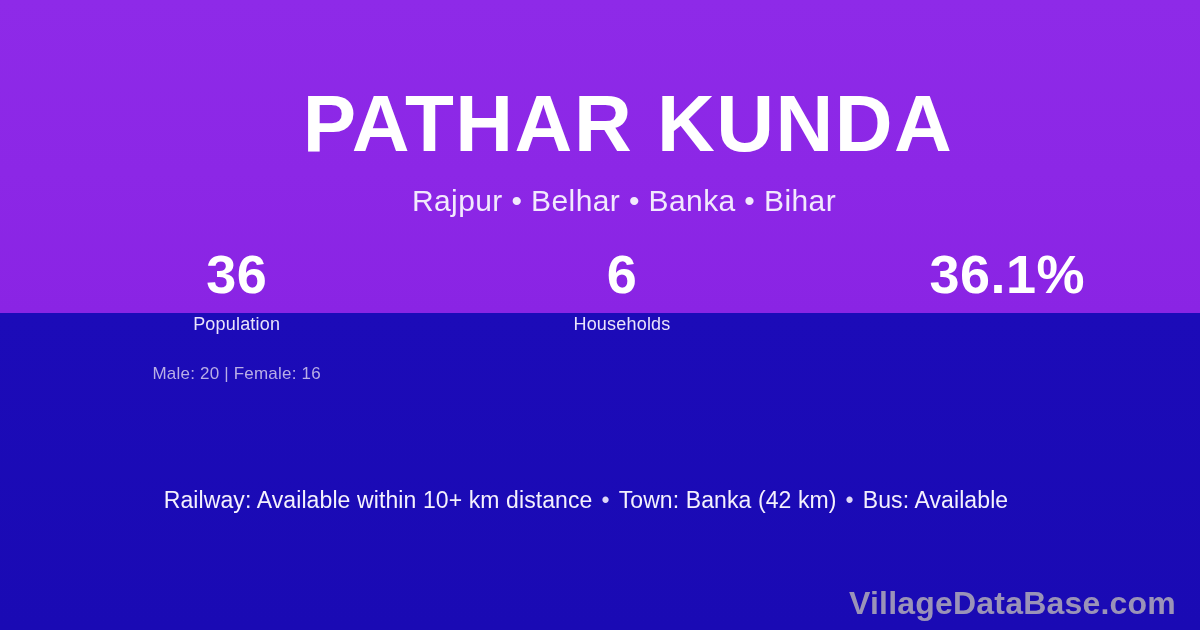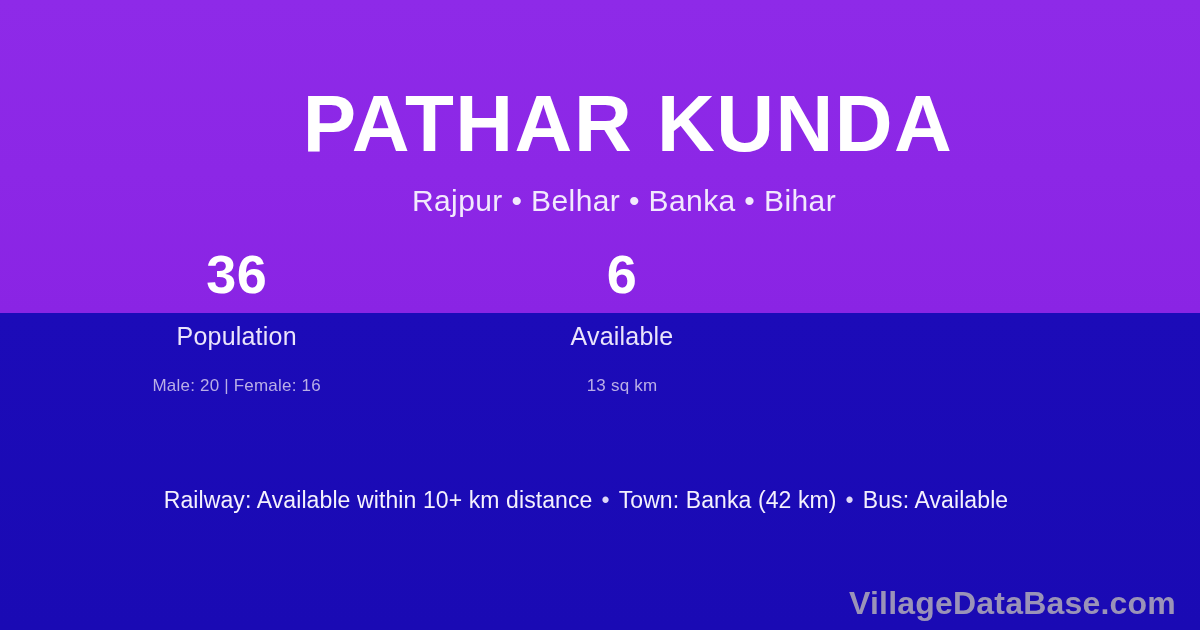--- a/index.html
+++ b/index.html
@@ -79,23 +79,23 @@
   }
   .stat-value {
     color:#ffffff;
     font-size:54px;
     line-height:62px;
     font-weight:700;
     letter-spacing:0.5px;
     white-space:nowrap;
   }
   .stat-label {
-    margin-top:16px;
+    margin-top:4px;
     color:#eae4fb;
-    font-size:25px;
+    font-size:18px;
     line-height:30px;
     font-weight:400;
     letter-spacing:0.2px;
     white-space:nowrap;
   }
   .stat-sub {
     margin-top:24px;
     color:#b9aee6;
     font-size:17px;
     line-height:21px;
@@ -149,24 +149,24 @@
 <div id="stats">
 
   <div class="stat">
     <div class="stat-value">36</div>
     <div class="stat-label">Population</div>
     <div class="stat-sub">Male: 20 | Female: 16</div>
   </div>
 
   <div class="stat">
     <div class="stat-value">6</div>
-    <div class="stat-label">Available</div>
-    <div class="stat-sub">13 sq km</div>
+    <div class="stat-label">Households</div>
   </div>
 
   <div class="stat">
+    <div class="stat-value">36.1%</div>
   </div>
 
 </div>
 
 <div id="info-line"><span>Railway: Available within 10+ km distance</span><span class="sep">•</span><span>Town: Banka (42 km)</span><span class="sep">•</span><span>Bus: Available</span></div>
 
 <div id="brand">VillageDataBase.com</div>
 
 </body></html>

